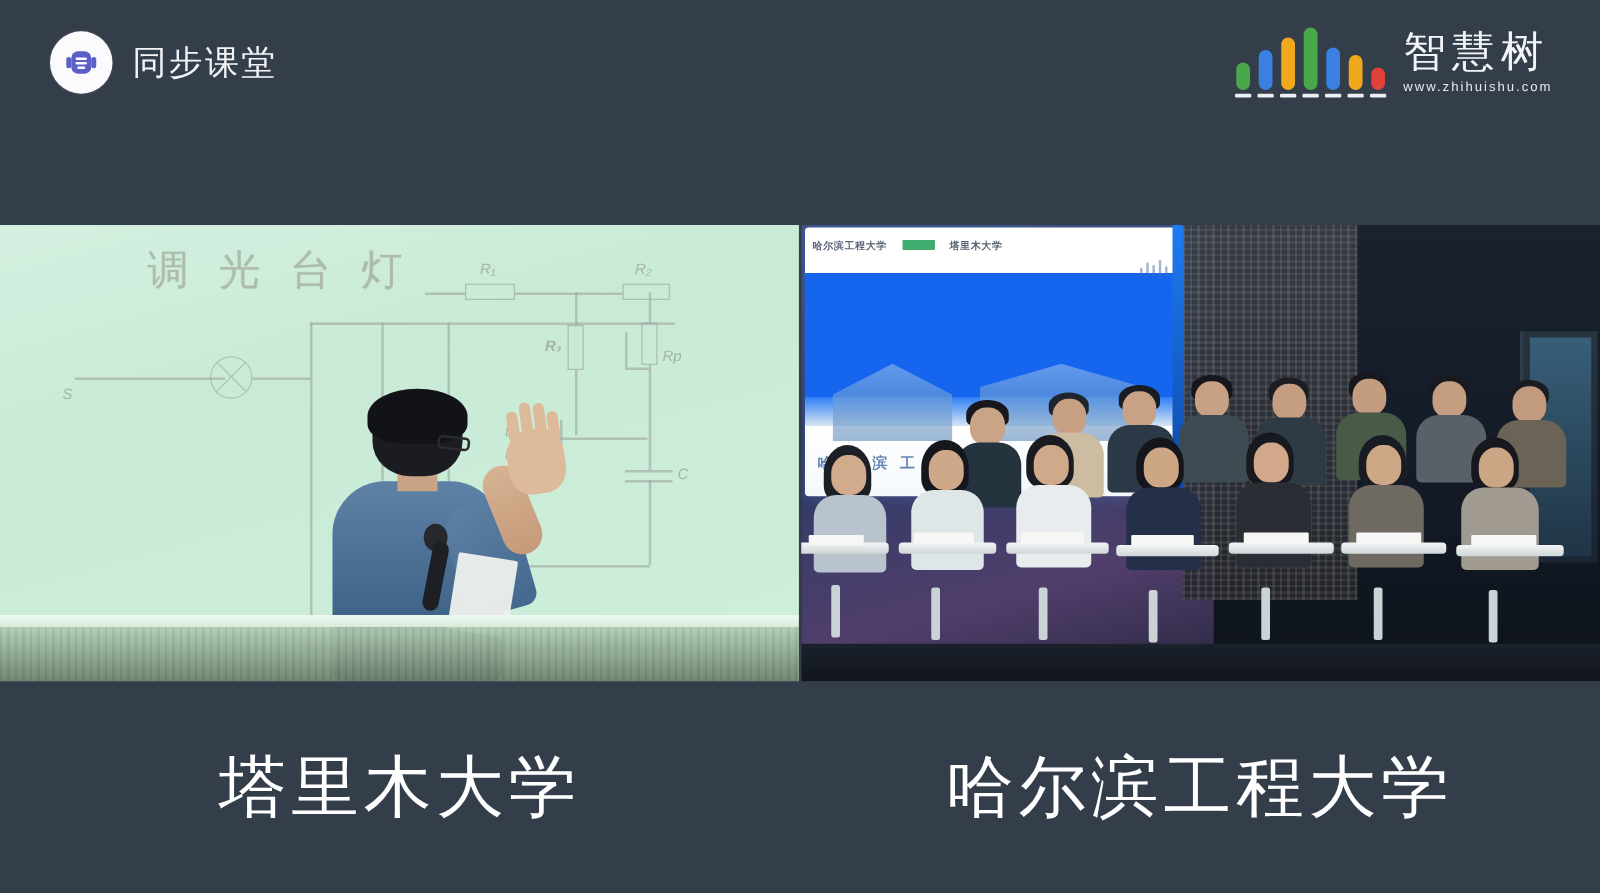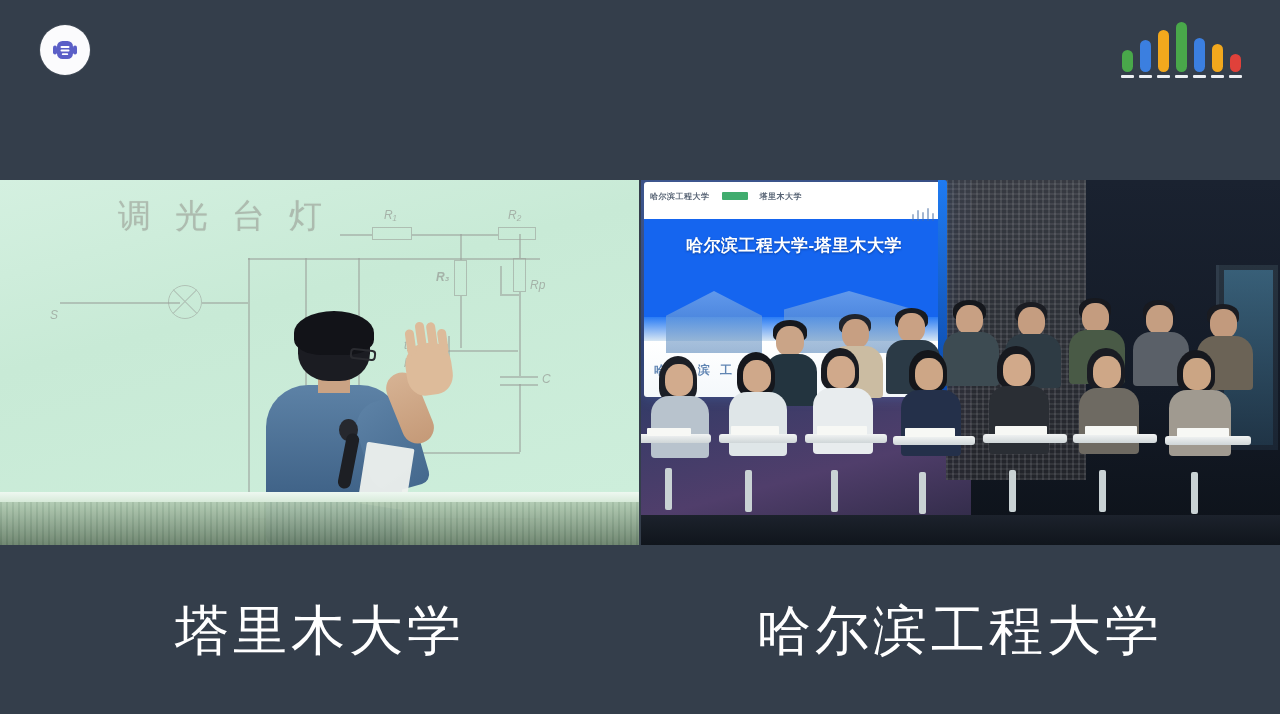--- a/index.html
+++ b/index.html
@@ -171,20 +171,21 @@
       <span class="brand-mark">
         <svg width="28" height="28" viewBox="0 0 28 28" aria-hidden="true">
           <rect x="2" y="9.5" width="4" height="9" rx="2" fill="#5b5fc7"></rect>
           <rect x="22" y="9.5" width="4" height="9" rx="2" fill="#5b5fc7"></rect>
           <rect x="6" y="5" width="16" height="18" rx="5.5" fill="#5b5fc7"></rect>
           <rect x="9.5" y="10" width="9" height="1.9" rx="1" fill="#ffffff"></rect>
           <rect x="9.5" y="13.6" width="9" height="1.9" rx="1" fill="#ffffff"></rect>
           <rect x="10.8" y="17.2" width="6.4" height="1.9" rx="1" fill="#ffffff"></rect>
         </svg>
       </span>
+      <span class="brand-title">同步课堂</span>
     </div>
 
     <div class="brand-right">
       <span class="bars">
         <span class="bar-wrap">
             <span class="bar" style="height:22px;background:#49a84a"></span>
             <span class="bar-foot"></span>
           </span>
         <span class="bar-wrap">
             <span class="bar" style="height:32px;background:#3b7fe0"></span>
@@ -203,20 +204,24 @@
             <span class="bar-foot"></span>
           </span>
         <span class="bar-wrap">
             <span class="bar" style="height:28px;background:#f2a81d"></span>
             <span class="bar-foot"></span>
           </span>
         <span class="bar-wrap">
             <span class="bar" style="height:18px;background:#e0413a"></span>
             <span class="bar-foot"></span>
           </span>
+      </span>
+      <span class="zhs-text">
+        <span class="zhs-name">智慧树</span>
+        <span class="zhs-url">www.zhihuishu.com</span>
       </span>
     </div>
   </div>
 
   <div class="stage">
 
     <div class="pane pane-left">
       <div class="wb">
         <div class="wb-board"></div>
 
@@ -312,21 +317,20 @@
           <div class="proj-logo-wm">
             <i style="height:7px"></i>
               <i style="height:11px"></i>
               <i style="height:9px"></i>
               <i style="height:13px"></i>
               <i style="height:8px"></i>
           </div>
           <div class="proj-bld b1"></div>
           <div class="proj-bld b2"></div>
           <div class="proj-wall-text">哈尔滨工程大学</div>
-          <div class="proj-title1">哈尔滨工程大学-塔里木大学</div>
         </div>
         <div class="proj-blue-frame"></div>
 
         <div class="stu" style="left:130px; top:140px;">
           <div class="s-hair" style="left:2px; top:0; width:34px; height:22px; background:#16181d;"></div>
           <div class="s-head" style="left:5px; top:6px; width:28px; height:30px; background:#caa487;"></div>
           <div class="s-body" style="left:-6px; top:34px; width:52px; height:52px; background:#23343f;"></div>
         </div>
         <div class="stu" style="left:196px; top:134px;">
           <div class="s-hair" style="left:2px; top:0; width:32px; height:20px; background:#20242c;"></div>

